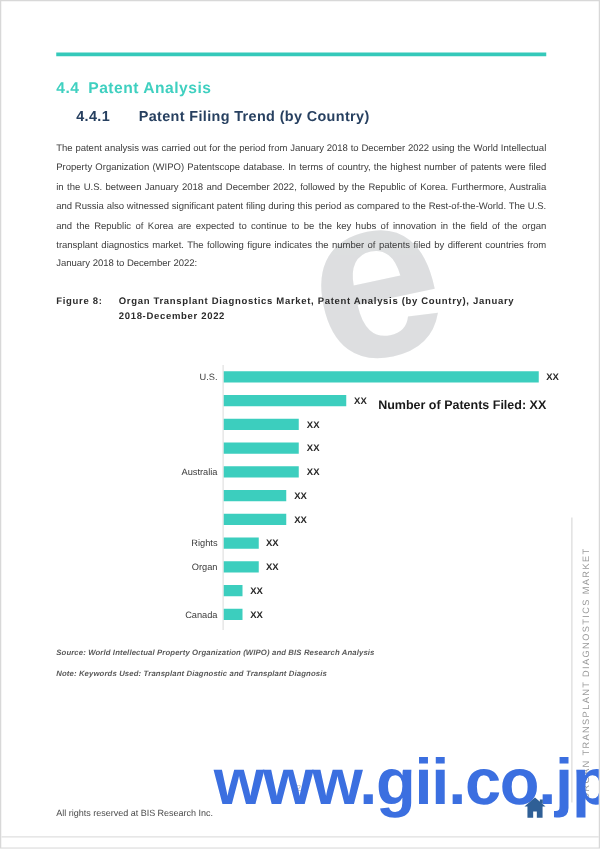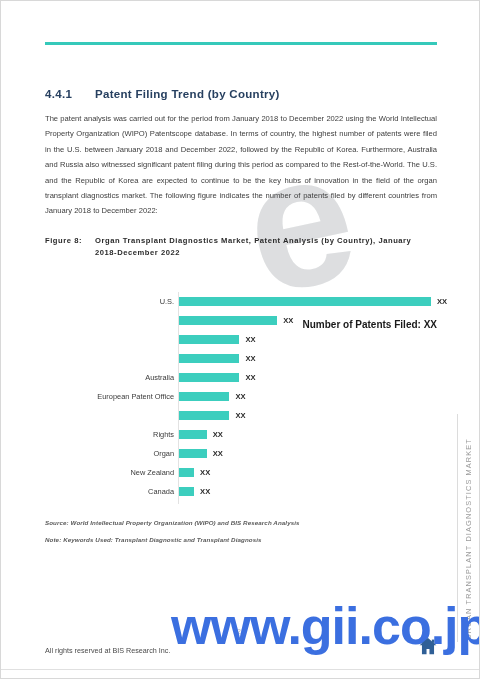--- a/index.html
+++ b/index.html
@@ -70,20 +70,21 @@
     top: 87px;
     font-size: 11.5px;
     font-weight: 700;
     color: #274060;
     letter-spacing: .3px;
     white-space: nowrap;
   }
   .h-sub .num {
     display: inline-block;
     width: 50px;
+    margin-left: 16px;
   }
 
   
   .para {
     position: absolute;
     left: 44px;
     top: 110px;
     width: 392px;
     font-size: 7.6px;
     line-height: 15.4px;
@@ -285,20 +286,23 @@
 </style>
 </head>
 <body>
 
 <div id="page">
 
   <div class="wm-glyph">e</div>
 
   <div class="top-rule"></div>
 
+  <div class="h-sec">
+    <span class="num">4.4</span><span>Patent Analysis</span>
+  </div>
 
   <div class="h-sub">
     <span class="num">4.4.1</span><span>Patent Filing Trend (by Country)</span>
   </div>
 
   <div class="para">The patent analysis was carried out for the period from January 2018 to December 2022 using the World Intellectual Property Organization (WIPO) Patentscope database. In terms of country, the highest number of patents were filed in the U.S. between January 2018 and December 2022, followed by the Republic of Korea. Furthermore, Australia and Russia also witnessed significant patent filing during this period as compared to the Rest-of-the-World. The U.S. and the Republic of Korea are expected to continue to be the key hubs of innovation in the field of the organ transplant diagnostics market. The following figure indicates the number of patents filed by different countries from January 2018 to December 2022:</div>
 
   <div class="fig-cap">
     <span class="fig-label">Figure 8:</span><span class="fig-text">Organ Transplant Diagnostics Market, Patent Analysis (by Country), January 2018-December 2022</span>
   </div>
@@ -324,40 +328,38 @@
         <div class="row" style="top: 57px;">
           <div class="bar" style="width: 60.48px; background: rgb(60, 206, 190);"></div>
           <div class="bar-value" style="left: 200.48px;">XX</div>
         </div>
         <div class="row" style="top: 76px;">
           <div class="cat-label">Australia</div>
           <div class="bar" style="width: 60.48px; background: rgb(60, 206, 190);"></div>
           <div class="bar-value" style="left: 200.48px;">XX</div>
         </div>
         <div class="row" style="top: 95px;">
-          <div class="cat-label">European Patent Office</div>
           <div class="bar" style="width: 50.4px; background: rgb(60, 206, 190);"></div>
           <div class="bar-value" style="left: 190.4px;">XX</div>
         </div>
         <div class="row" style="top: 114px;">
           <div class="bar" style="width: 50.4px; background: rgb(60, 206, 190);"></div>
           <div class="bar-value" style="left: 190.4px;">XX</div>
         </div>
         <div class="row" style="top: 133px;">
           <div class="cat-label">Rights</div>
           <div class="bar" style="width: 27.72px; background: rgb(60, 206, 190);"></div>
           <div class="bar-value" style="left: 167.72px;">XX</div>
         </div>
         <div class="row" style="top: 152px;">
           <div class="cat-label">Organ</div>
           <div class="bar" style="width: 27.72px; background: rgb(60, 206, 190);"></div>
           <div class="bar-value" style="left: 167.72px;">XX</div>
         </div>
         <div class="row" style="top: 171px;">
-          <div class="cat-label">New Zealand</div>
           <div class="bar" style="width: 15.12px; background: rgb(60, 206, 190);"></div>
           <div class="bar-value" style="left: 155.12px;">XX</div>
         </div>
         <div class="row" style="top: 190px;">
           <div class="cat-label">Canada</div>
           <div class="bar" style="width: 15.12px; background: rgb(60, 206, 190);"></div>
           <div class="bar-value" style="left: 155.12px;">XX</div>
         </div>
       </div>
   </div>

